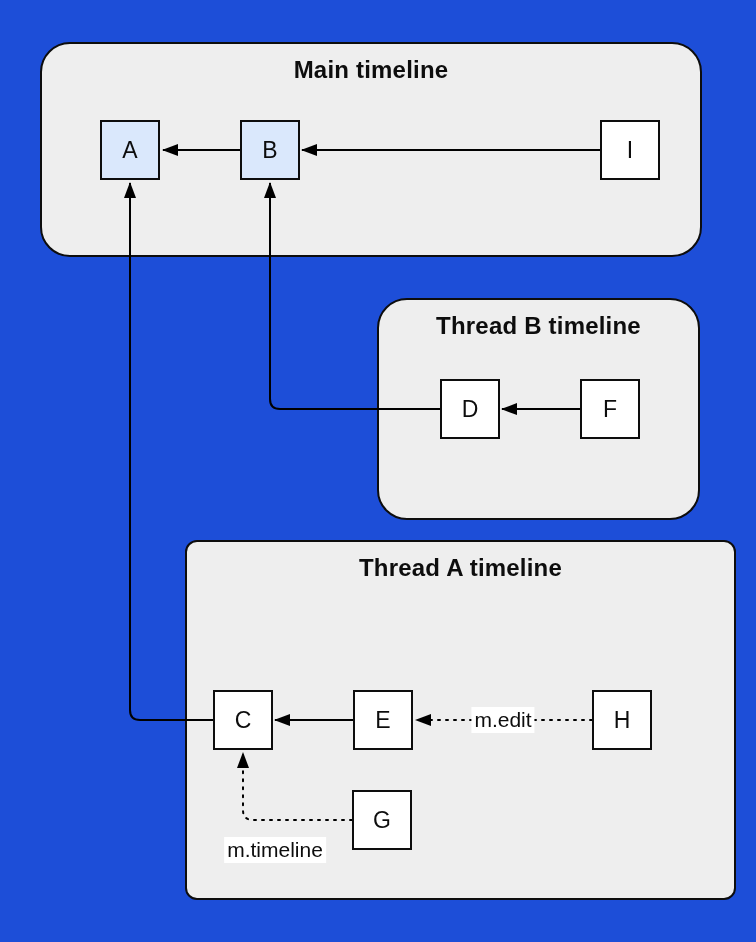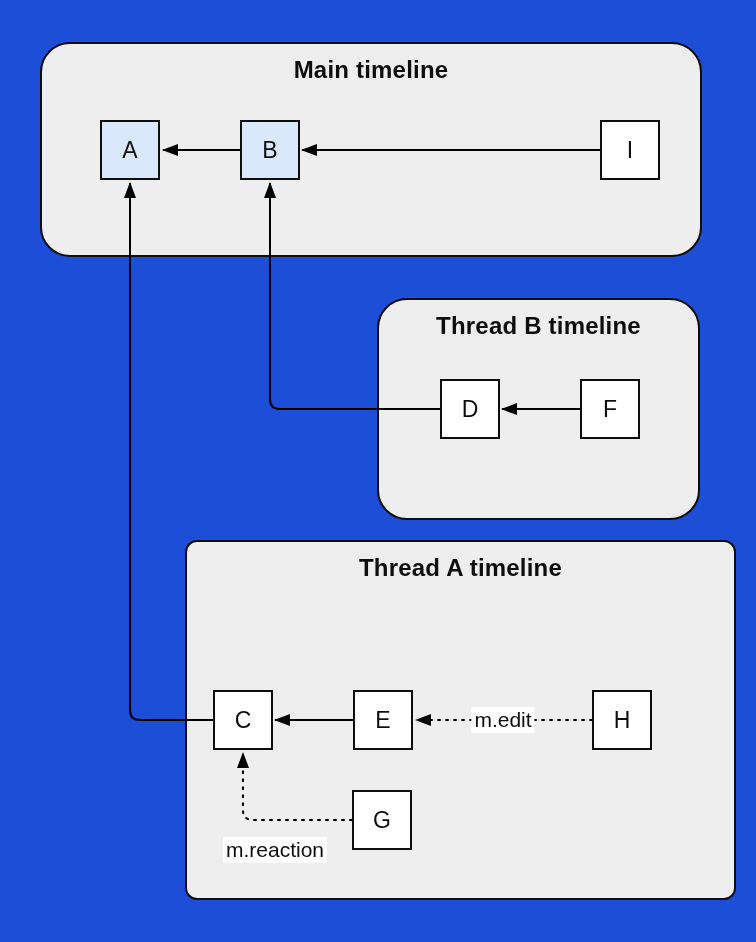--- a/index.html
+++ b/index.html
@@ -147,15 +147,15 @@
     <span>E</span>
   </div>
   <div class="node" id="node-H">
     <span>H</span>
   </div>
   <div class="node" id="node-G">
     <span>G</span>
   </div>
 
   <div class="edge-label" id="edge-label-m-edit">m.edit</div>
-  <div class="edge-label" id="edge-label-m-reaction">m.reaction</div>
+  <div class="edge-label" id="edge-label-m-reaction">m.timeline</div>
 
 </div>
 
 </body></html>

